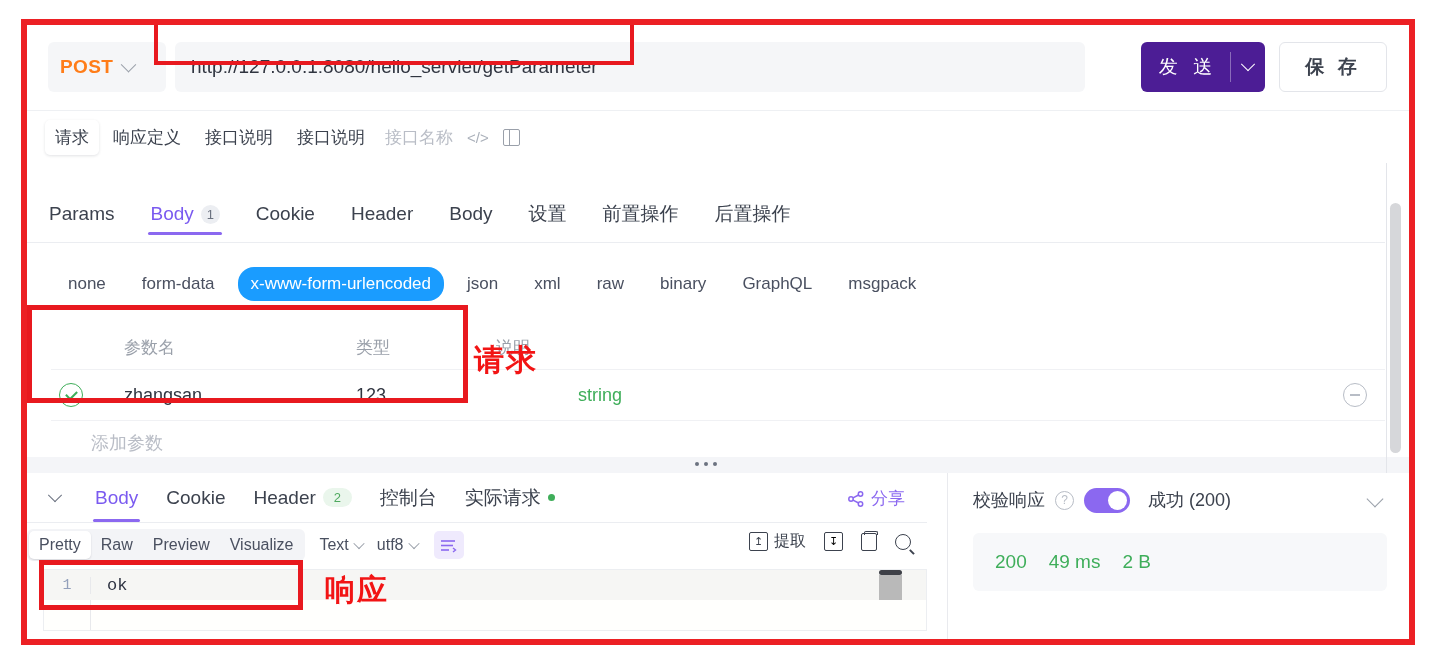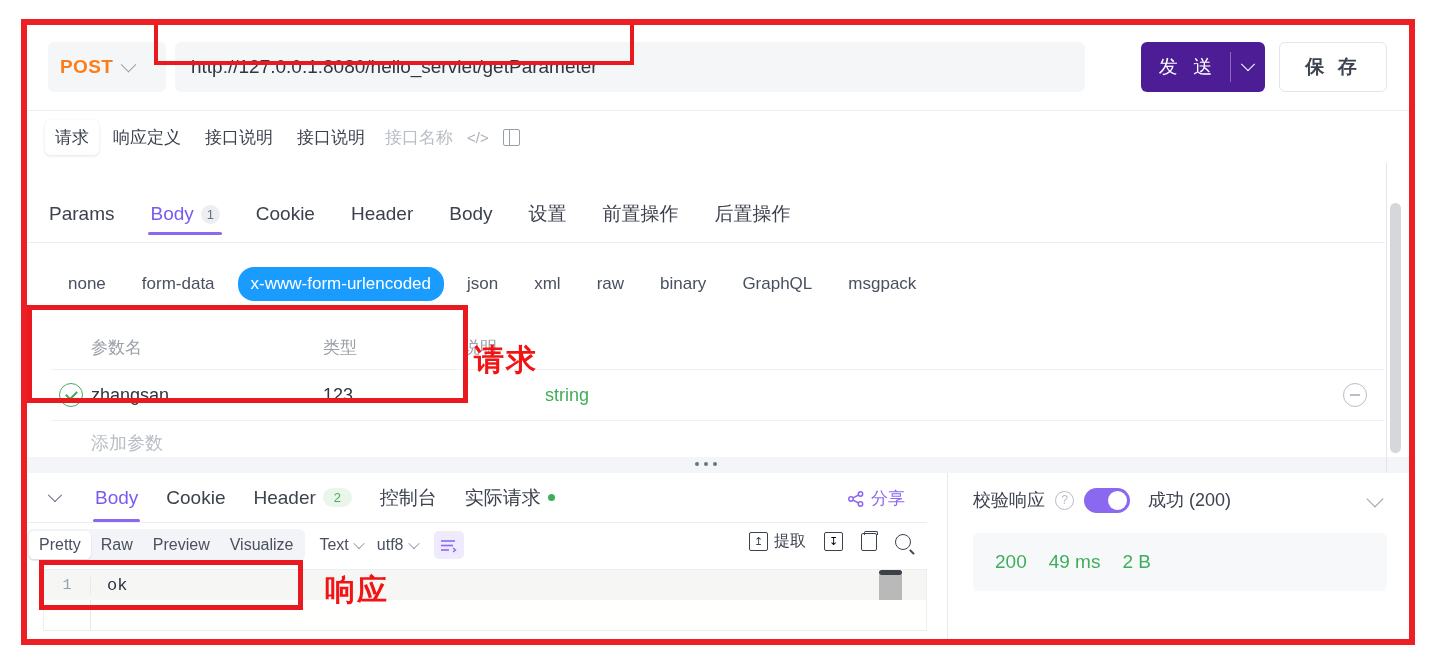--- a/index.html
+++ b/index.html
@@ -106,21 +106,21 @@
     display:flex;align-items:flex-end;padding-left:28px;box-sizing:border-box;gap:10px;
   }
   .pill{font-size:17px;color:#4a5060;padding:7px 13px;border-radius:16px;cursor:pointer;}
   .pill.active{background:#1a9cff;color:#fff;}
 
   
   .ptable{position:absolute;left:24px;top:300px;width:1334px;}
   .prow{display:flex;align-items:center;height:50px;border-bottom:1px solid #f0f1f4;}
   .prow.head{height:44px;}
   .c-check{width:40px;display:flex;align-items:center;justify-content:center;}
-  .c-name{width:232px;font-size:18px;color:#303540;}
+  .c-name{width:232px;font-size:18px;color:#303540;margin-left:33px;}
   .c-val{width:222px;font-size:18px;color:#303540;}
   .c-type{width:140px;font-size:18px;}
   .c-desc{flex:1;font-size:18px;}
   .c-act{width:60px;display:flex;align-items:center;justify-content:center;}
   .hdr{color:#9aa0aa;font-size:17px;}
   .chk{
     width:22px;height:22px;border-radius:50%;border:1.6px solid #3fae5a;
     display:flex;align-items:center;justify-content:center;cursor:pointer;
   }
   .chk:after{content:"";width:9px;height:5px;border-left:2px solid #3fae5a;

